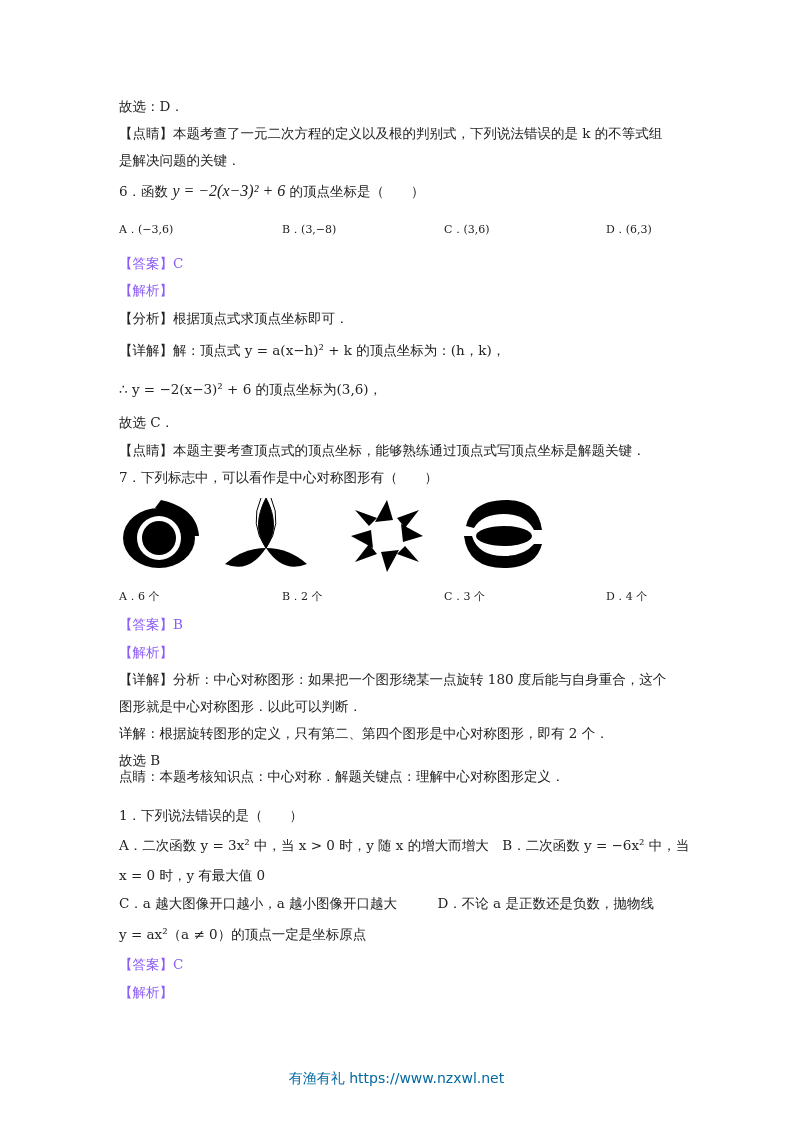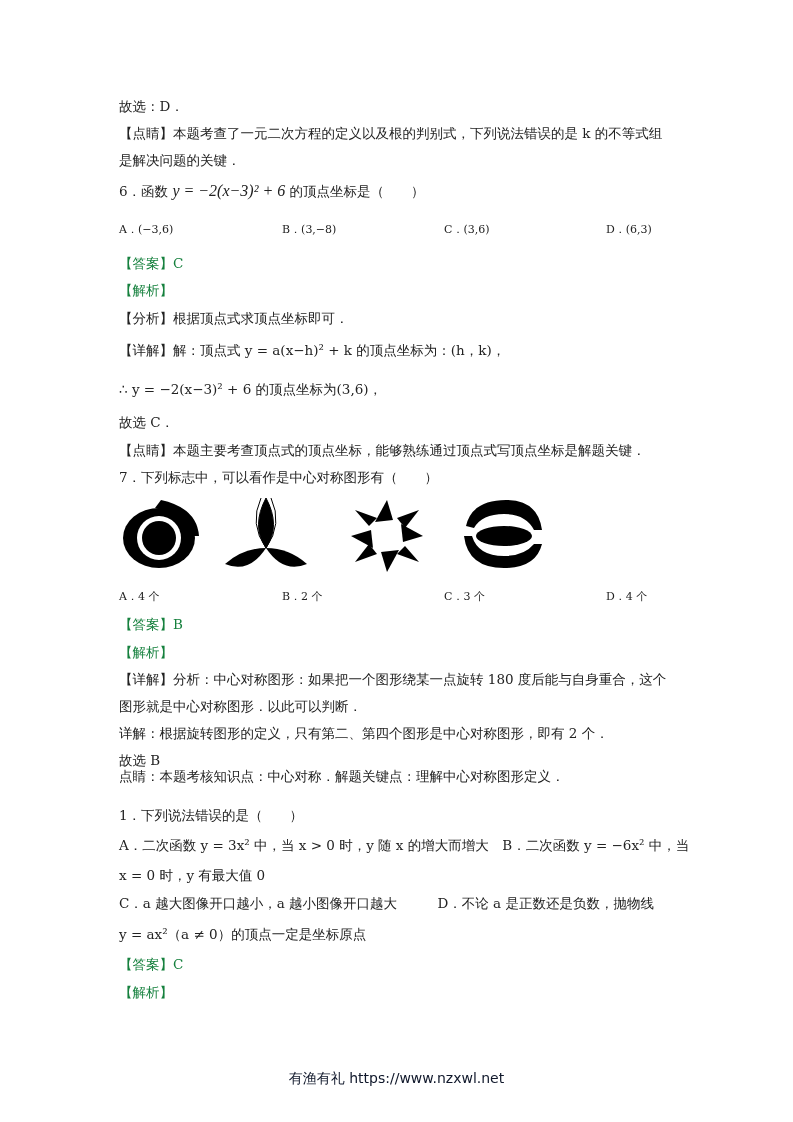--- a/index.html
+++ b/index.html
@@ -1,24 +1,24 @@
 <!DOCTYPE html>
 <html><head>
 <meta charset="utf-8">
 <style>
   html,body{margin:0;padding:0;background:#fff;}
   body{width:793px;height:1122px;position:relative;overflow:hidden;
        font-family:"DejaVu Serif","Liberation Serif",serif;color:#222;}
   .line{position:absolute;left:119px;font-size:13.5px;line-height:18px;white-space:nowrap;}
   .math{font-family:"Liberation Serif","DejaVu Serif",serif;font-style:italic;font-size:16px;}
-  .blue{color:#15803d;}
+  .blue{color:#8b5cf6;}
   .opt{position:absolute;font-size:11px;white-space:nowrap;}
   .fig{position:absolute;top:496px;}
   .footer{position:absolute;top:1070px;left:0;width:793px;text-align:center;
-          font-family:"DejaVu Sans","Liberation Sans",sans-serif;font-size:14px;color:#0f172a;}
+          font-family:"DejaVu Sans","Liberation Sans",sans-serif;font-size:14px;color:#0369a1;}
 </style>
 </head>
 <body>
 
 <div class="line" style="top:97px">故选：D．</div>
 <div class="line" style="top:124px">【点睛】本题考查了一元二次方程的定义以及根的判别式，下列说法错误的是 k 的不等式组</div>
 <div class="line" style="top:151px">是解决问题的关键．</div>
 
 <div class="line" style="top:182px">
   <span>6．函数</span>
@@ -61,21 +61,21 @@
   <polygon points="72,14 58,32 50,22" fill="#000"></polygon>
   <polygon points="72,66 50,58 58,50" fill="#000"></polygon>
   <polygon points="8,66 22,48 30,58" fill="#000"></polygon>
 </svg>
 <svg class="fig" style="left:460px" width="86" height="76" viewBox="0 0 86 76">
   <path d="M6 30 Q12 4 46 4 Q78 4 82 34 L74 34 Q66 18 44 18 Q22 18 14 32 Z" fill="#000"></path>
   <ellipse cx="44" cy="40" rx="28" ry="10" fill="#000"></ellipse>
   <path d="M4 40 Q8 72 44 72 Q76 72 82 48 L74 48 Q64 60 44 60 Q18 60 12 40 Z" fill="#000"></path>
 </svg>
 
-<div class="opt" style="top:589px;left:119px">A．4 个</div>
+<div class="opt" style="top:589px;left:119px">A．6 个</div>
 <div class="opt" style="top:589px;left:282px">B．2 个</div>
 <div class="opt" style="top:589px;left:444px">C．3 个</div>
 <div class="opt" style="top:589px;left:606px">D．4 个</div>
 
 <div class="line blue" style="top:615px">【答案】B</div>
 <div class="line blue" style="top:643px">【解析】</div>
 <div class="line" style="top:670px">【详解】分析：中心对称图形：如果把一个图形绕某一点旋转 180 度后能与自身重合，这个</div>
 <div class="line" style="top:697px">图形就是中心对称图形．以此可以判断．</div>
 <div class="line" style="top:724px">详解：根据旋转图形的定义，只有第二、第四个图形是中心对称图形，即有 2 个．</div>
 <div class="line" style="top:751px">故选 B</div>

